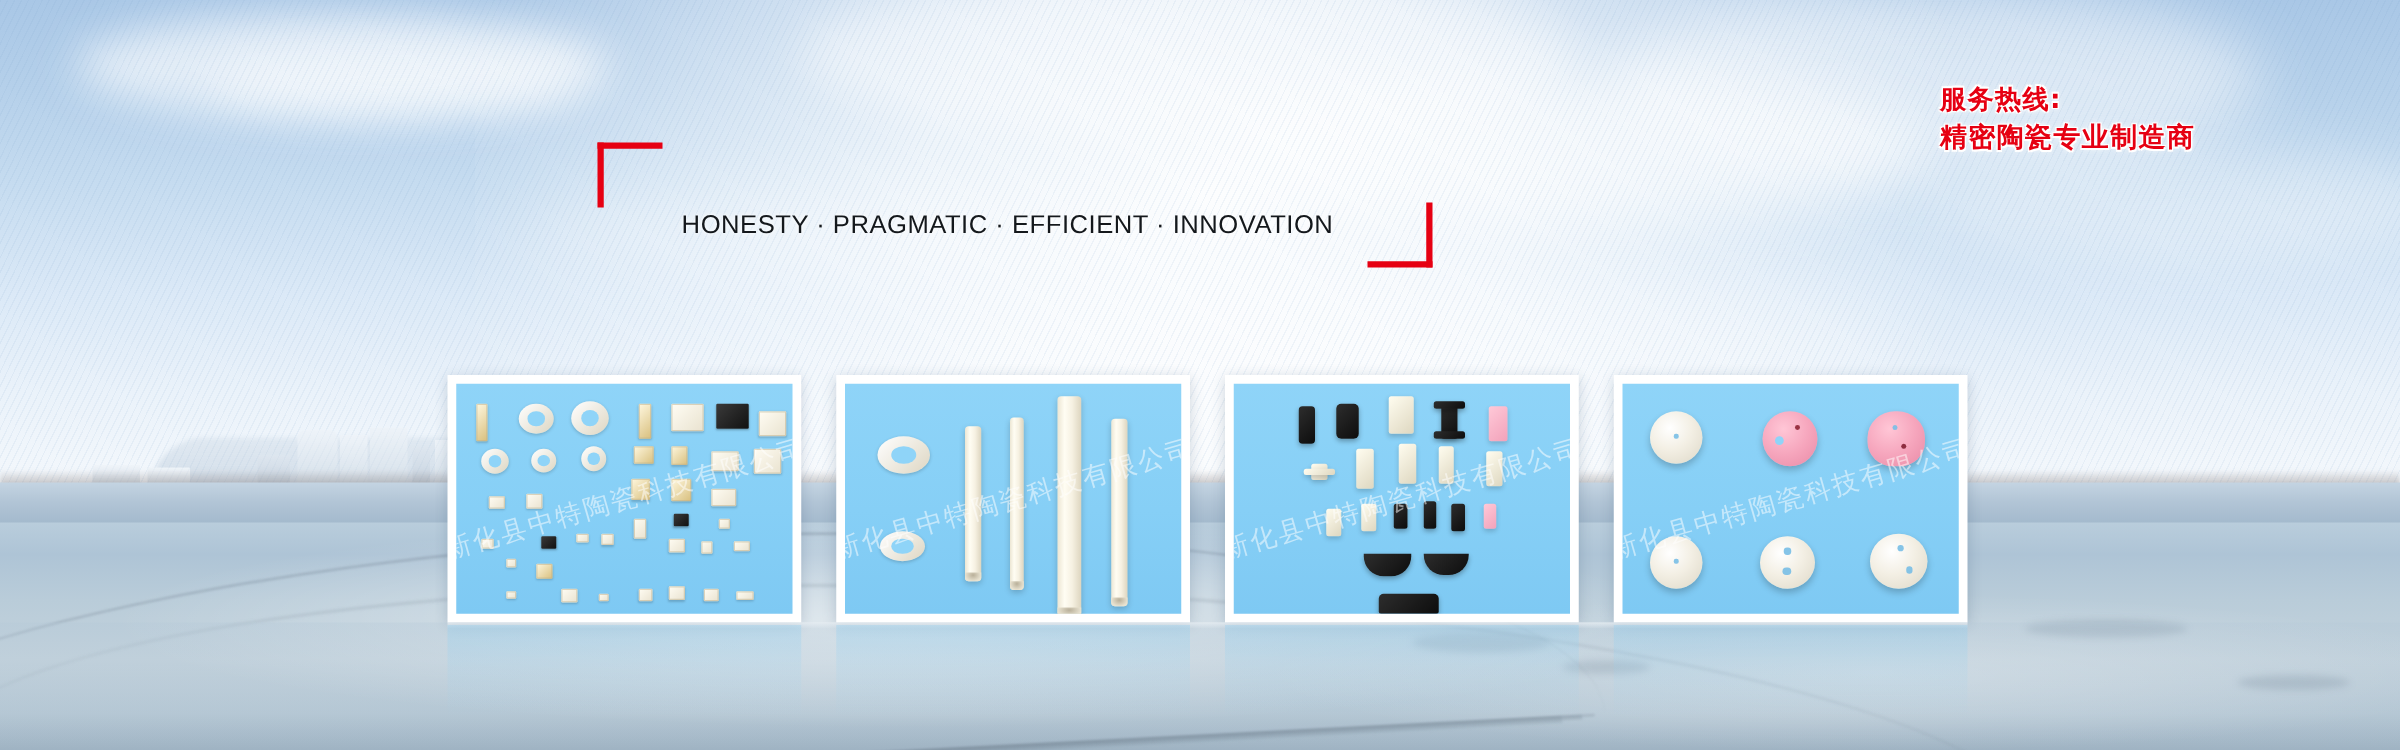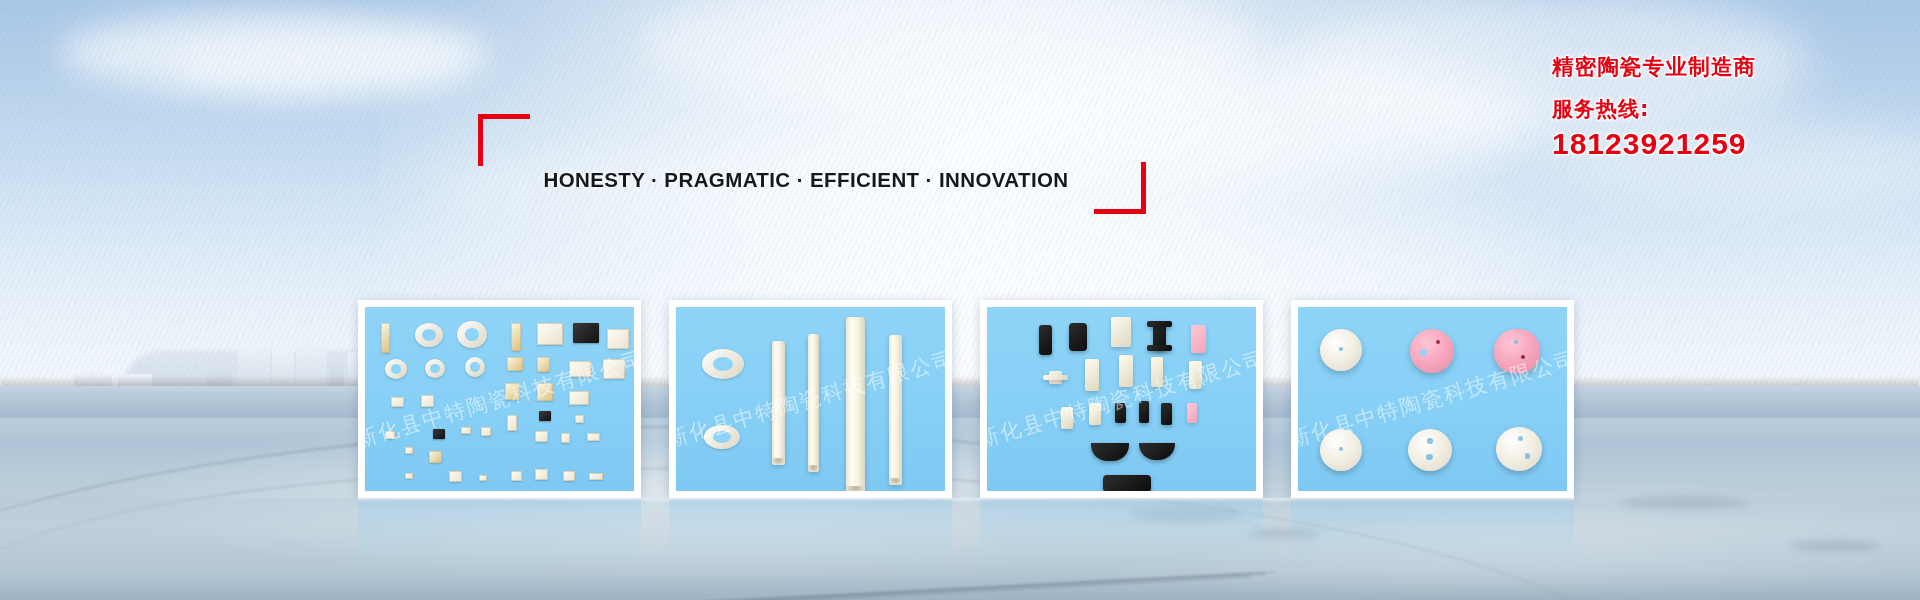--- a/index.html
+++ b/index.html
@@ -95,21 +95,21 @@
   .bracket-l{ left:8px;  top:16px;  border-left:5px solid #e60012; border-top:5px solid #e60012; }
   .bracket-r{ right:-16px; bottom:-6px; border-right:5px solid #e60012; border-bottom:5px solid #e60012; }
   .slogan-cn{
     position:absolute; left:86px; top:10px; width:500px; text-align:center;
     font-family:"DejaVu Serif", serif; font-weight:700; font-size:39px; letter-spacing:5px;
     color:#e60012; white-space:nowrap;
     text-shadow: 0 0 4px #fff, 0 0 8px #fff, 1px 1px 0 #fff, -1px -1px 0 #fff, 1px -1px 0 #fff, -1px 1px 0 #fff;
   }
   .slogan-en{
     position:absolute; left:26px; top:70px; width:620px; text-align:center;
-    font-family:"Liberation Sans", sans-serif; font-weight:700; font-size:20.5px; letter-spacing:.4px;
+    font-family:"Liberation Sans", sans-serif; font-weight:400; font-size:20.5px; letter-spacing:.4px;
     color:#14181c; white-space:nowrap;
     text-shadow: 0 0 3px rgba(255,255,255,.95), 0 0 6px rgba(255,255,255,.8);
   }
 
   
   .contact{ position:absolute; right:38px; top:52px; width:330px; text-align:left; }
   .contact .line{
     color:#e60012; font-weight:700; white-space:nowrap;
     text-shadow: 0 0 3px #fff, 0 0 6px #fff, 1px 1px 0 #fff, -1px -1px 0 #fff, 1px -1px 0 #fff, -1px 1px 0 #fff;
   }
@@ -217,23 +217,22 @@
   <div class="puddle p4"></div>
   <div class="puddle p5"></div>
 
   <div class="slogan">
     <div class="bracket-l"></div>
     <div class="bracket-r"></div>
     <div class="slogan-en">HONESTY · PRAGMATIC · EFFICIENT · INNOVATION</div>
   </div>
 
   <div class="contact">
+    <div class="line hotline-label">服务热线:</div>
     <div class="line tagline">精密陶瓷专业制造商</div>
-    <div class="line hotline-label">服务热线:</div>
-    <div class="line hotline-number">18123921259</div>
   </div>
 
   <div class="panels">
 
     <div class="panel">
       <div class="panel-inner">
         <div class="pc chip gold" style="left:16px;  top:16px;  width:9px;  height:30px;"></div>
         <div class="pc ring" style="left:50px;  top:16px;  width:28px; height:24px;"></div>
         <div class="pc ring" style="left:92px;  top:14px;  width:30px; height:27px;"></div>
         <div class="pc chip gold" style="left:146px; top:16px;  width:10px; height:28px;"></div>

